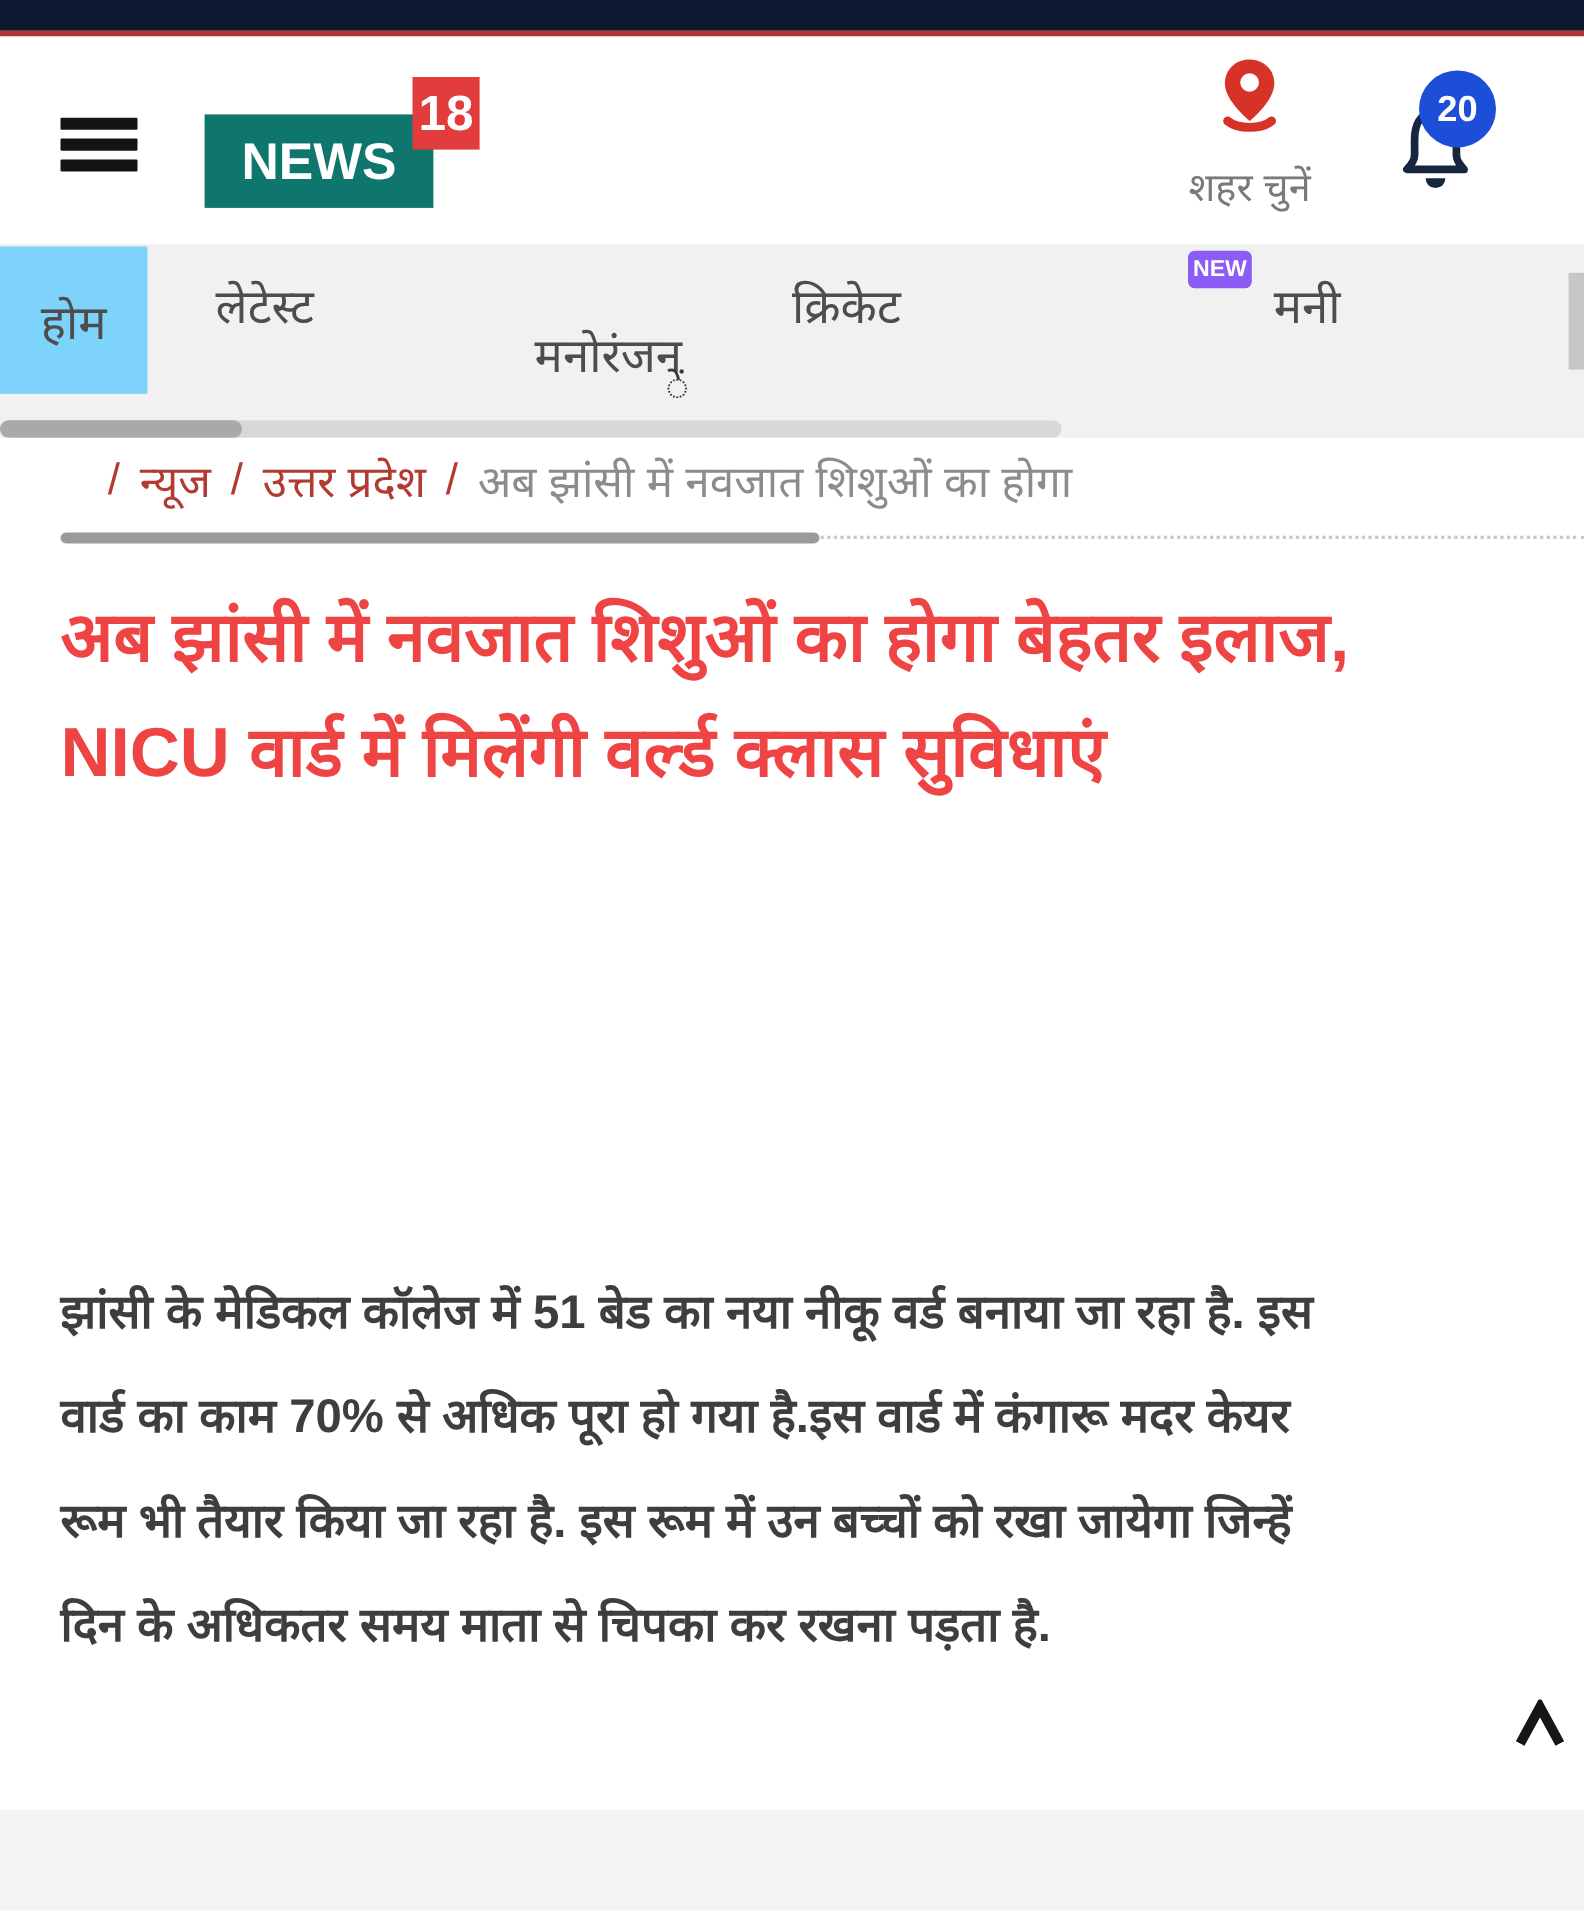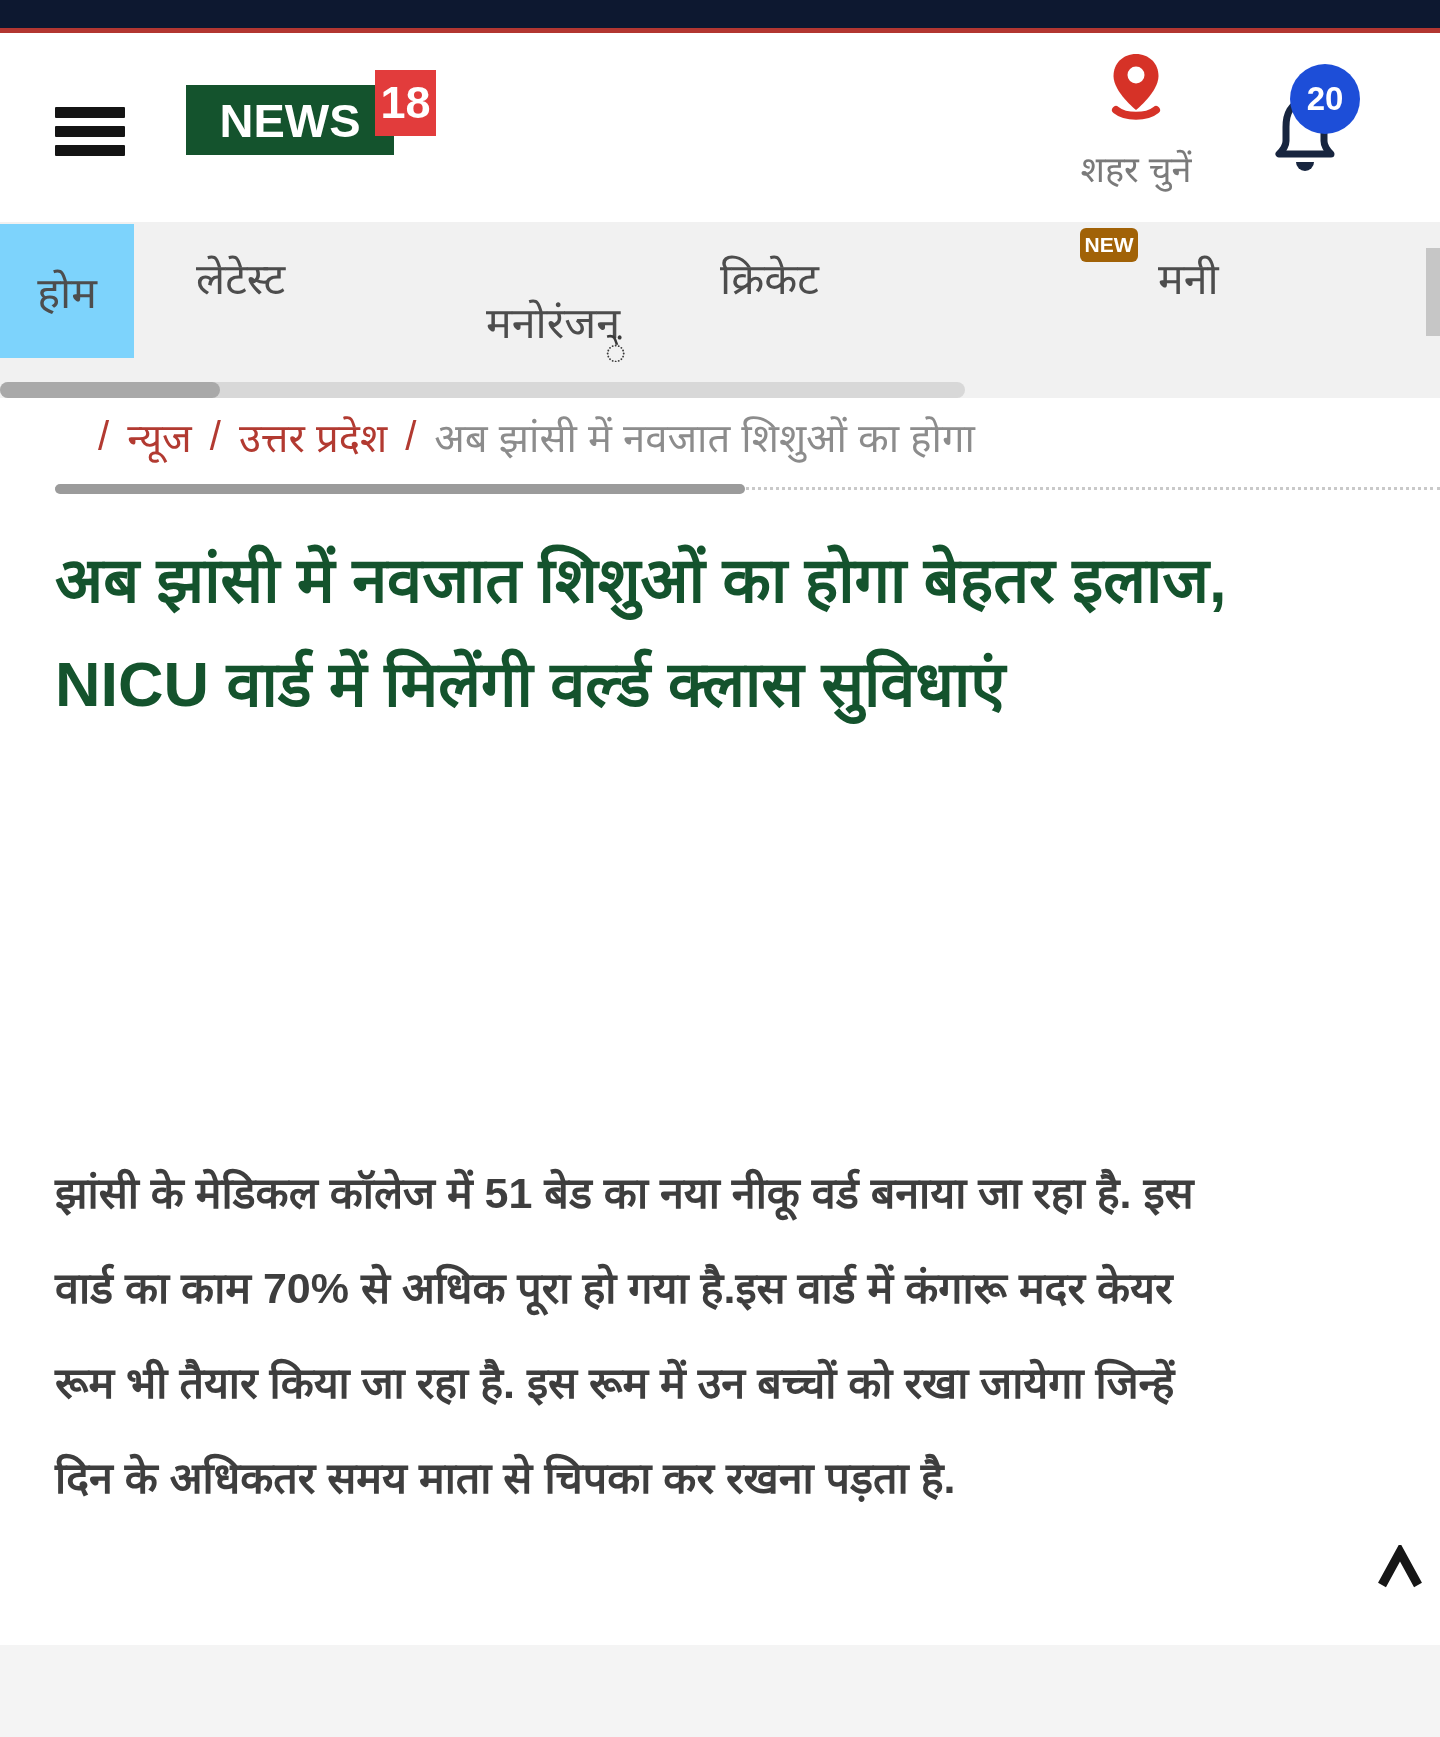--- a/index.html
+++ b/index.html
@@ -8,56 +8,56 @@
 
   
   .topbar { position:absolute; top:0; left:0; width:1440px; height:28px; background:#0d1830; }
   .topbar-accent { position:absolute; top:28px; left:0; width:1440px; height:5px; background:#b23631; }
 
   
   .hamburger { position:absolute; left:55px; top:107px; width:70px; height:49px; display:flex; flex-direction:column; justify-content:space-between; cursor:pointer; }
   .hamburger span { display:block; height:11px; background:#141414; border-radius:1px; }
 
   .logo { position:absolute; left:186px; top:70px; width:258px; height:95px; cursor:pointer; }
-  .logo-main { position:absolute; left:0; top:15px; width:208px; height:70px; background:#14532d; color:#fff; font-weight:800; font-size:47px; letter-spacing:0px; display:flex; align-items:center; justify-content:center; }
+  .logo-main { position:absolute; left:0; top:34px; width:208px; height:85px; background:#0f766e; color:#fff; font-weight:800; font-size:47px; letter-spacing:0px; display:flex; align-items:center; justify-content:center; }
   .logo-badge { position:absolute; left:189px; top:0; width:61px; height:66px; background:#e23c3c; color:#ffffff; font-weight:800; font-size:45px; display:flex; align-items:center; justify-content:center; }
 
   .location { position:absolute; left:1048px; top:52px; width:176px; text-align:center; cursor:pointer; }
   .location-label { margin-top:8px; font-size:36px; color:#7a7a7a; }
 
   .bell-group { position:absolute; left:1268px; top:58px; width:104px; height:116px; cursor:pointer; }
   .bell-svg { position:absolute; left:6px; top:36px; }
   .bell-badge { position:absolute; left:22px; top:6px; width:70px; height:70px; background:#1d4ed8; border-radius:50%; color:#fff; font-weight:700; font-size:33px; display:flex; align-items:center; justify-content:center; }
 
   
   .nav { position:absolute; left:0; top:222px; width:1440px; height:178px; background:#f1f1f1; }
   .tab { font-size:43px; color:#4d4d4d; cursor:pointer; }
   .tab-home { position:absolute; left:0; top:2px; width:134px; height:134px; background:#7dd3fc; display:flex; align-items:center; justify-content:center; }
   .tab-latest { position:absolute; left:196px; top:26px; }
   .tab-ent { position:absolute; left:486px; top:26px;margin-top:44px; }
   .tab-cricket { position:absolute; left:720px; top:26px; }
   .tab-money { position:absolute; left:1158px; top:26px; }
-  .new-badge { position:absolute; left:1080px; top:6px; width:58px; height:34px; background:#a16207; border-radius:6px; color:#ffffff; font-weight:700; font-size:21px; display:flex; align-items:center; justify-content:center; }
+  .new-badge { position:absolute; left:1080px; top:6px; width:58px; height:34px; background:#8b5cf6; border-radius:6px; color:#ffffff; font-weight:700; font-size:21px; display:flex; align-items:center; justify-content:center; }
   .nav-fragment { position:absolute; left:605px; top:104px; font-size:36px; color:#3a3a3a; height:36px; overflow:hidden; }
   .nav-right-strip { position:absolute; left:1426px; top:26px; width:14px; height:88px; background:#c6c6c6; }
   .nav-scroll-track { position:absolute; left:0; top:160px; width:965px; height:16px; background:#d8d8d8; border-radius:8px; }
   .nav-scroll-thumb { position:absolute; left:0; top:0; width:220px; height:16px; background:#a9a9a9; border-radius:8px; cursor:grab; }
 
   
   .breadcrumb { position:absolute; left:0; top:398px; width:1440px; height:76px; background:#ffffff; display:flex; align-items:center; padding-left:80px; font-size:40px; white-space:nowrap; overflow:hidden; }
   .crumb { color:#b23a31; cursor:pointer; }
   .crumb-sep { color:#b23a31; margin:0 18px; }
   .crumb-current { color:#8c8c8c; }
 
   
   .divider { position:absolute; left:55px; top:487px; width:1385px; height:0; border-top:3px dotted #c9c9c9; }
   .divider-bar { position:absolute; left:0px; top:-6px; width:690px; height:10px; background:#9b9b9b; border-radius:5px; }
 
   
-  .article-title { position:absolute; left:55px; top:528px; width:1175px; font-size:63px; font-weight:700; color:#14532d; line-height:104px; }
+  .article-title { position:absolute; left:55px; top:528px; width:1175px; font-size:63px; font-weight:700; color:#ef4444; line-height:104px; }
   .article-body { position:absolute; left:55px; top:1146px; width:1155px; font-size:43px; font-weight:600; color:#3e3e3e; line-height:95px; }
 
   
   .scrolltop { position:absolute; left:1376px; top:1545px; width:48px; height:44px; cursor:pointer; }
 
   
   .footer-strip { position:absolute; left:0; top:1645px; width:1440px; height:92px; background:#f4f4f4; }
 </style>
 </head>
 <body>

